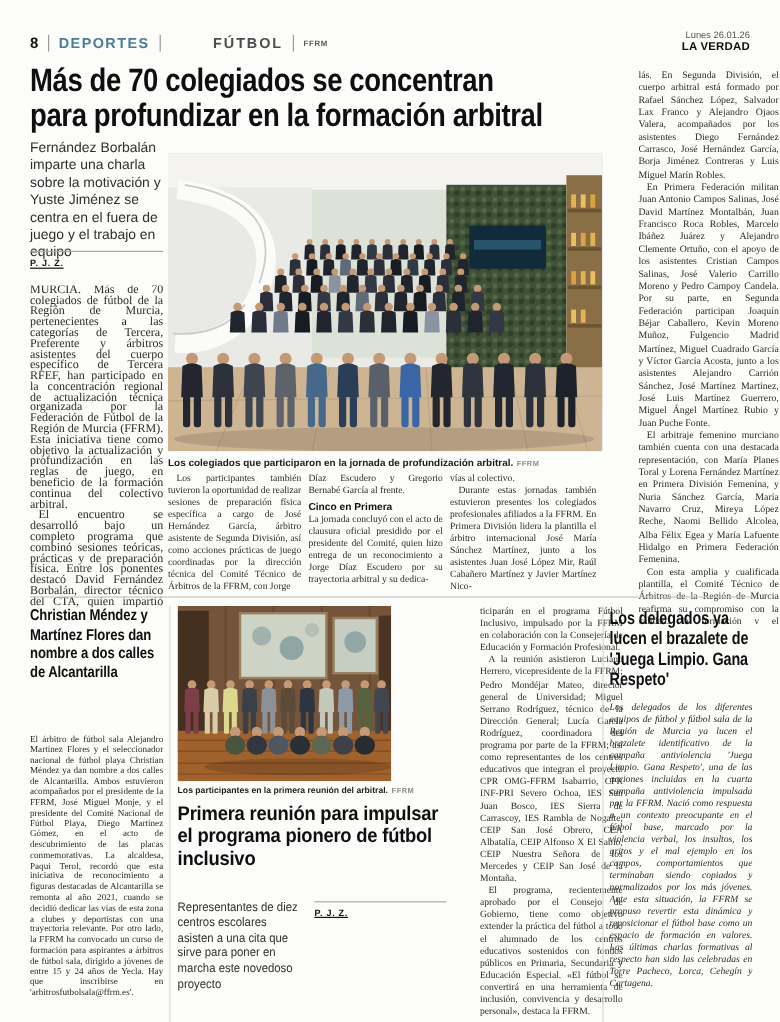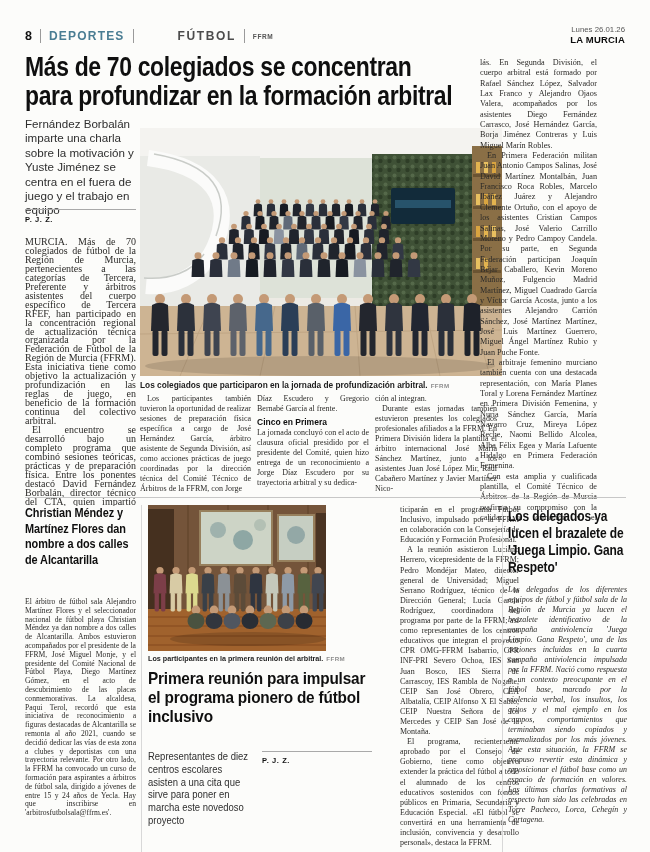--- a/index.html
+++ b/index.html
@@ -35,33 +35,33 @@
        letter-spacing:-0.1px;transform:scaleX(.8);transform-origin:left top;}
 
   
   .stand1{left:25px;top:117px;width:113px;font-family:"Liberation Sans",sans-serif;
           font-size:11.6px;line-height:14.4px;color:#2e2e2e;}
   .stand3{left:148px;top:751px;width:116px;font-family:"Liberation Sans",sans-serif;
           font-size:10.3px;line-height:12.8px;color:#2e2e2e;
           transform:scaleX(.92);transform-origin:left top;}
   .rule{background:#a9a9a9;height:1px;}
   .byline{font-family:"Liberation Sans",sans-serif;font-size:7.5px;font-weight:700;
-          letter-spacing:.6px;color:#111;}
+          letter-spacing:.6px;color:#111;text-decoration:underline;}
 
   
   .jbody{text-align:justify;overflow:hidden;}
   .jbody p{margin:0;}
   .jbody p.ind{text-indent:7px;}
   .colL{left:25px;top:238px;width:111px;height:268px;font-size:10px;line-height:8.95px;}
-  .colRtop{left:480px;top:58px;width:117px;height:462px;font-size:8.2px;line-height:10.35px;}
+  .colRtop{left:532px;top:58px;width:117px;height:462px;font-size:8.2px;line-height:10.35px;}
   .uc{top:394px;height:100px;font-size:8px;line-height:10px;}
   .uc1{left:140px;width:111px;} .uc2{left:257px;width:112px;} .uc3{left:375px;width:122px;}
   .crosshead{font-family:"Liberation Sans",sans-serif;font-weight:700;font-size:8.5px;
              color:#0f0f0f;margin:3px 0 1px;text-align:left;}
-  .streetbody{left:25px;top:598px;width:111px;height:240px;font-size:7.6px;line-height:8.8px;}
+  .streetbody{left:25px;top:612px;width:111px;height:240px;font-size:7.6px;line-height:8.8px;}
   .intro3{left:262px;top:768px;width:110px;height:62px;font-size:8px;line-height:10px;}
   .cont3{left:400px;top:505px;width:119px;height:347px;font-size:8px;line-height:10.1px;}
   .body4{left:508px;top:585px;width:119px;height:265px;font-size:8px;line-height:10px;font-style:italic;}
 
   
   .photo{background:#ddd;overflow:hidden;}
   .photo svg{display:block;}
   .caption{font-family:"Liberation Sans",sans-serif;font-weight:700;color:#1d1d1d;}
   .cap1{left:140px;top:380px;width:362px;font-size:8.3px;}
   .cap2{left:148px;top:654px;width:205px;font-size:7.2px;}
@@ -79,21 +79,21 @@
     <span class="pagenum">8</span>
     <span class="hsep"></span>
     <span class="section">DEPORTES</span>
     <span class="hsep"></span>
     <span class="subsection">FÚTBOL</span>
     <span class="hsep"></span>
     <span class="subtag">FFRM</span>
     <span class="hspacer"></span>
     <span class="hright">
       <span class="hdate" style="display:block">Lunes 26.01.26</span>
-      <span class="masthead" style="display:block">LA MURCIA</span>
+      <span class="masthead" style="display:block">LA VERDAD</span>
     </span>
   </div>
 
   <div class="abs mainhl">
     <div>Más de 70 colegiados se concentran</div>
     <div>para profundizar en la formación arbitral</div>
   </div>
 
   <div class="abs stand1">Fernández Borbalán imparte una charla sobre la motivación y Yuste Jiménez se centra en el fuera de juego y el trabajo en equipo</div>
   <div class="abs rule" style="left:25px;top:209px;width:111px;"></div>
@@ -244,21 +244,21 @@
 
   <div class="abs jbody uc uc2">
     <p>Díaz Escudero y Gregorio Bernabé García al frente.</p>
     <div class="crosshead">Cinco en Primera</div>
     <p>La jornada concluyó con el acto de clausura oficial presidido por el presidente del Comité, quien hizo entrega de un reconocimiento a Jorge Díaz Escudero por su trayectoria arbitral y su dedica-</p>
   </div>
   <div class="abs jbody uc uc1">
     <p class="ind">Los participantes también tuvieron la oportunidad de realizar sesiones de preparación física específica a cargo de José Hernández García, árbitro asistente de Segunda División, así como acciones prácticas de juego coordinadas por la dirección técnica del Comité Técnico de Árbitros de la FFRM, con Jorge</p>
   </div>
   <div class="abs jbody uc uc3">
-    <p>ción al integran.</p>
+    <p>vías al colectivo.</p>
     <p class="ind">Durante estas jornadas también estuvieron presentes los colegiados profesionales afiliados a la FFRM. En Primera División lidera la plantilla el árbitro internacional José María Sánchez Martínez, junto a los asistentes Juan José López Mir, Raúl Cabañero Martínez y Javier Martínez Nico-</p>
   </div>
 
   <div class="abs jbody colRtop">
     <p>lás. En Segunda División, el cuerpo arbitral está formado por Rafael Sánchez López, Salvador Lax Franco y Alejandro Ojaos Valera, acompañados por los asistentes Diego Fernández Carrasco, José Hernández García, Borja Jiménez Contreras y Luis Miguel Marín Robles.</p>
     <p class="ind">En Primera Federación militan Juan Antonio Campos Salinas, José David Martínez Montalbán, Juan Francisco Roca Robles, Marcelo Ibáñez Juárez y Alejandro Clemente Ortuño, con el apoyo de los asistentes Cristian Campos Salinas, José Valerio Carrillo Moreno y Pedro Campoy Candela. Por su parte, en Segunda Federación participan Joaquín Béjar Caballero, Kevin Moreno Muñoz, Fulgencio Madrid Martínez, Miguel Cuadrado García y Víctor García Acosta, junto a los asistentes Alejandro Carrión Sánchez, José Martínez Martínez, José Luis Martínez Guerrero, Miguel Ángel Martínez Rubio y Juan Puche Fonte.</p>
     <p class="ind">El arbitraje femenino murciano también cuenta con una destacada representación, con María Planes Toral y Lorena Fernández Martínez en Primera División Femenina, y Nuria Sánchez García, María Navarro Cruz, Mireya López Reche, Naomi Bellido Alcolea, Alba Félix Egea y María Lafuente Hidalgo en Primera Federación Femenina.</p>
     <p class="ind">Con esta amplia y cualificada plantilla, el Comité Técnico de Árbitros de la Región de Murcia reafirma su compromiso con la calidad, la formación y el desarrollo continuo del arbitraje regional, afrontando una nueva temporada con garantías en todas las competiciones.</p>
   </div>
 

